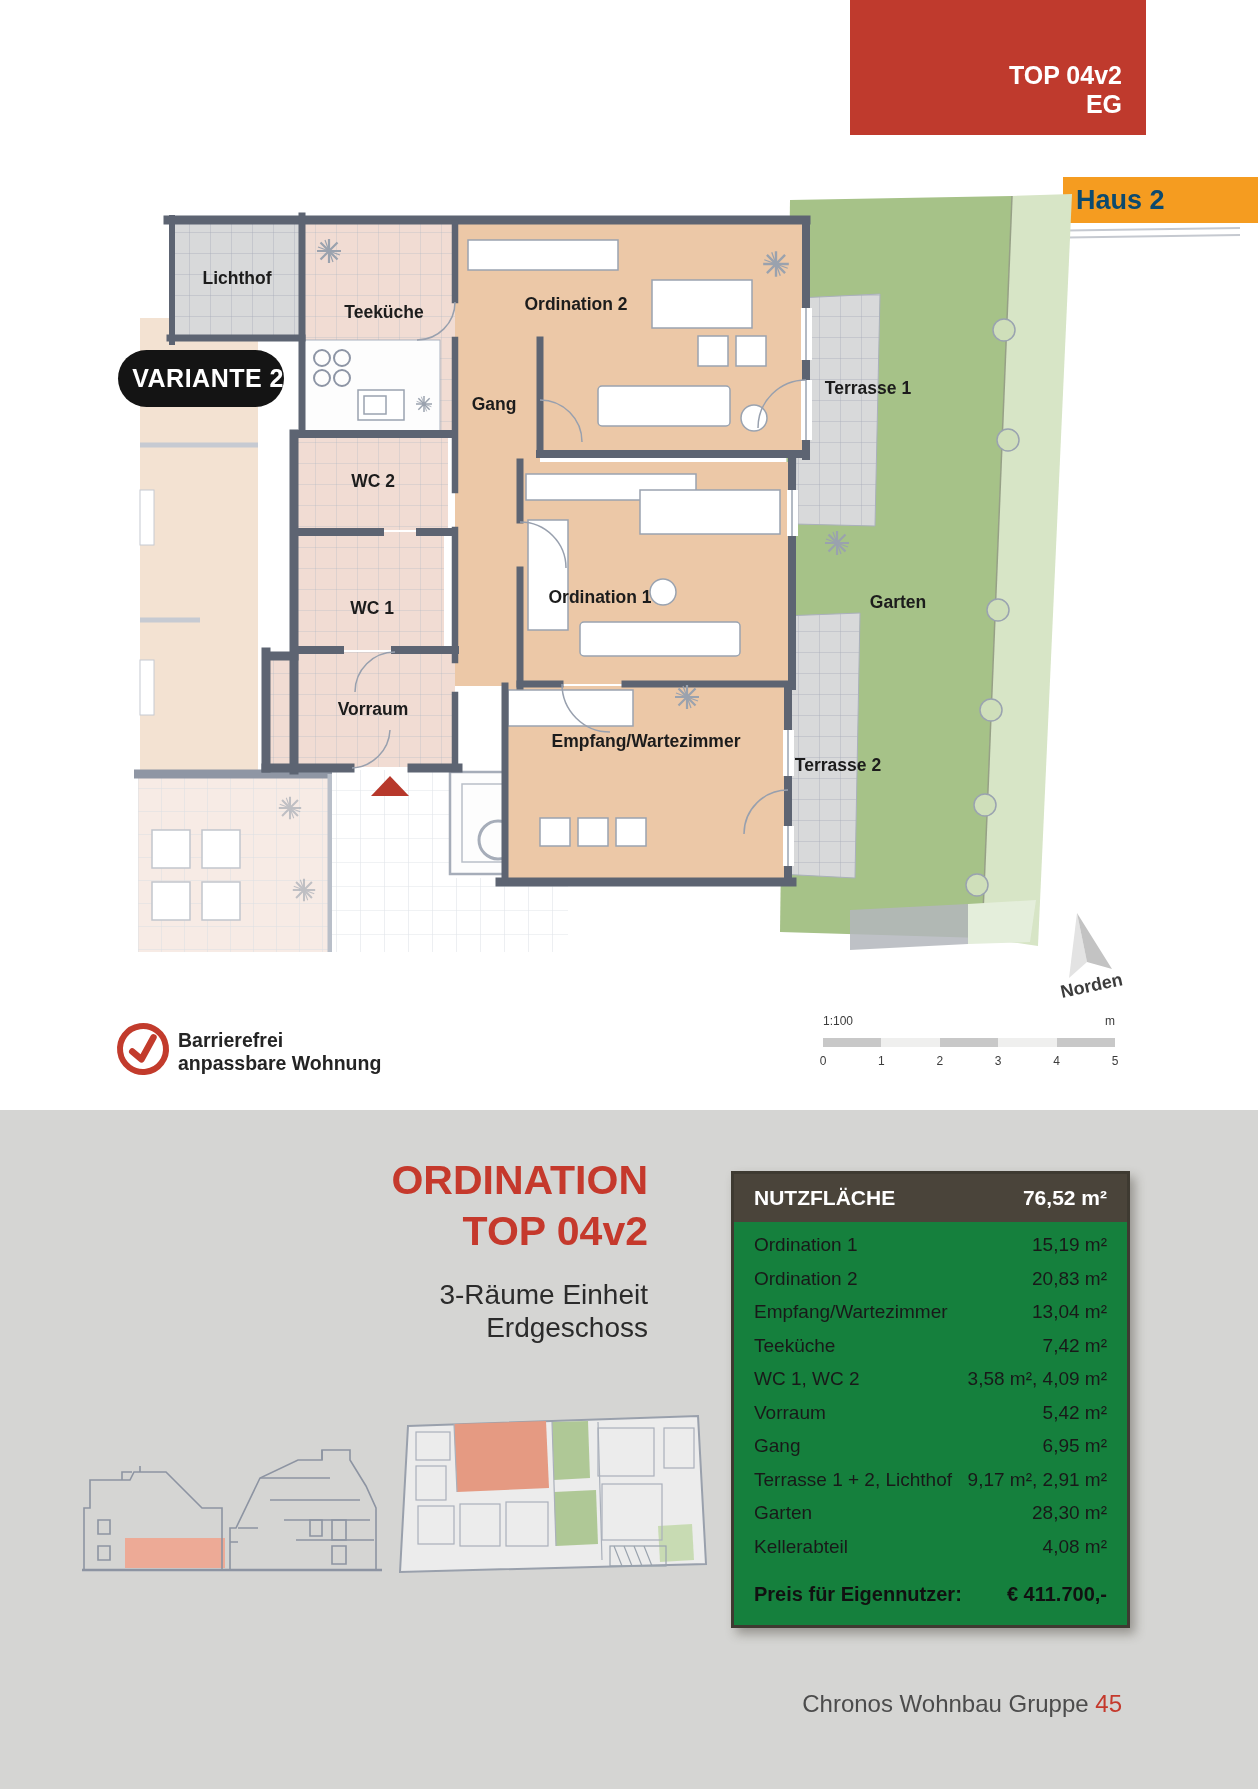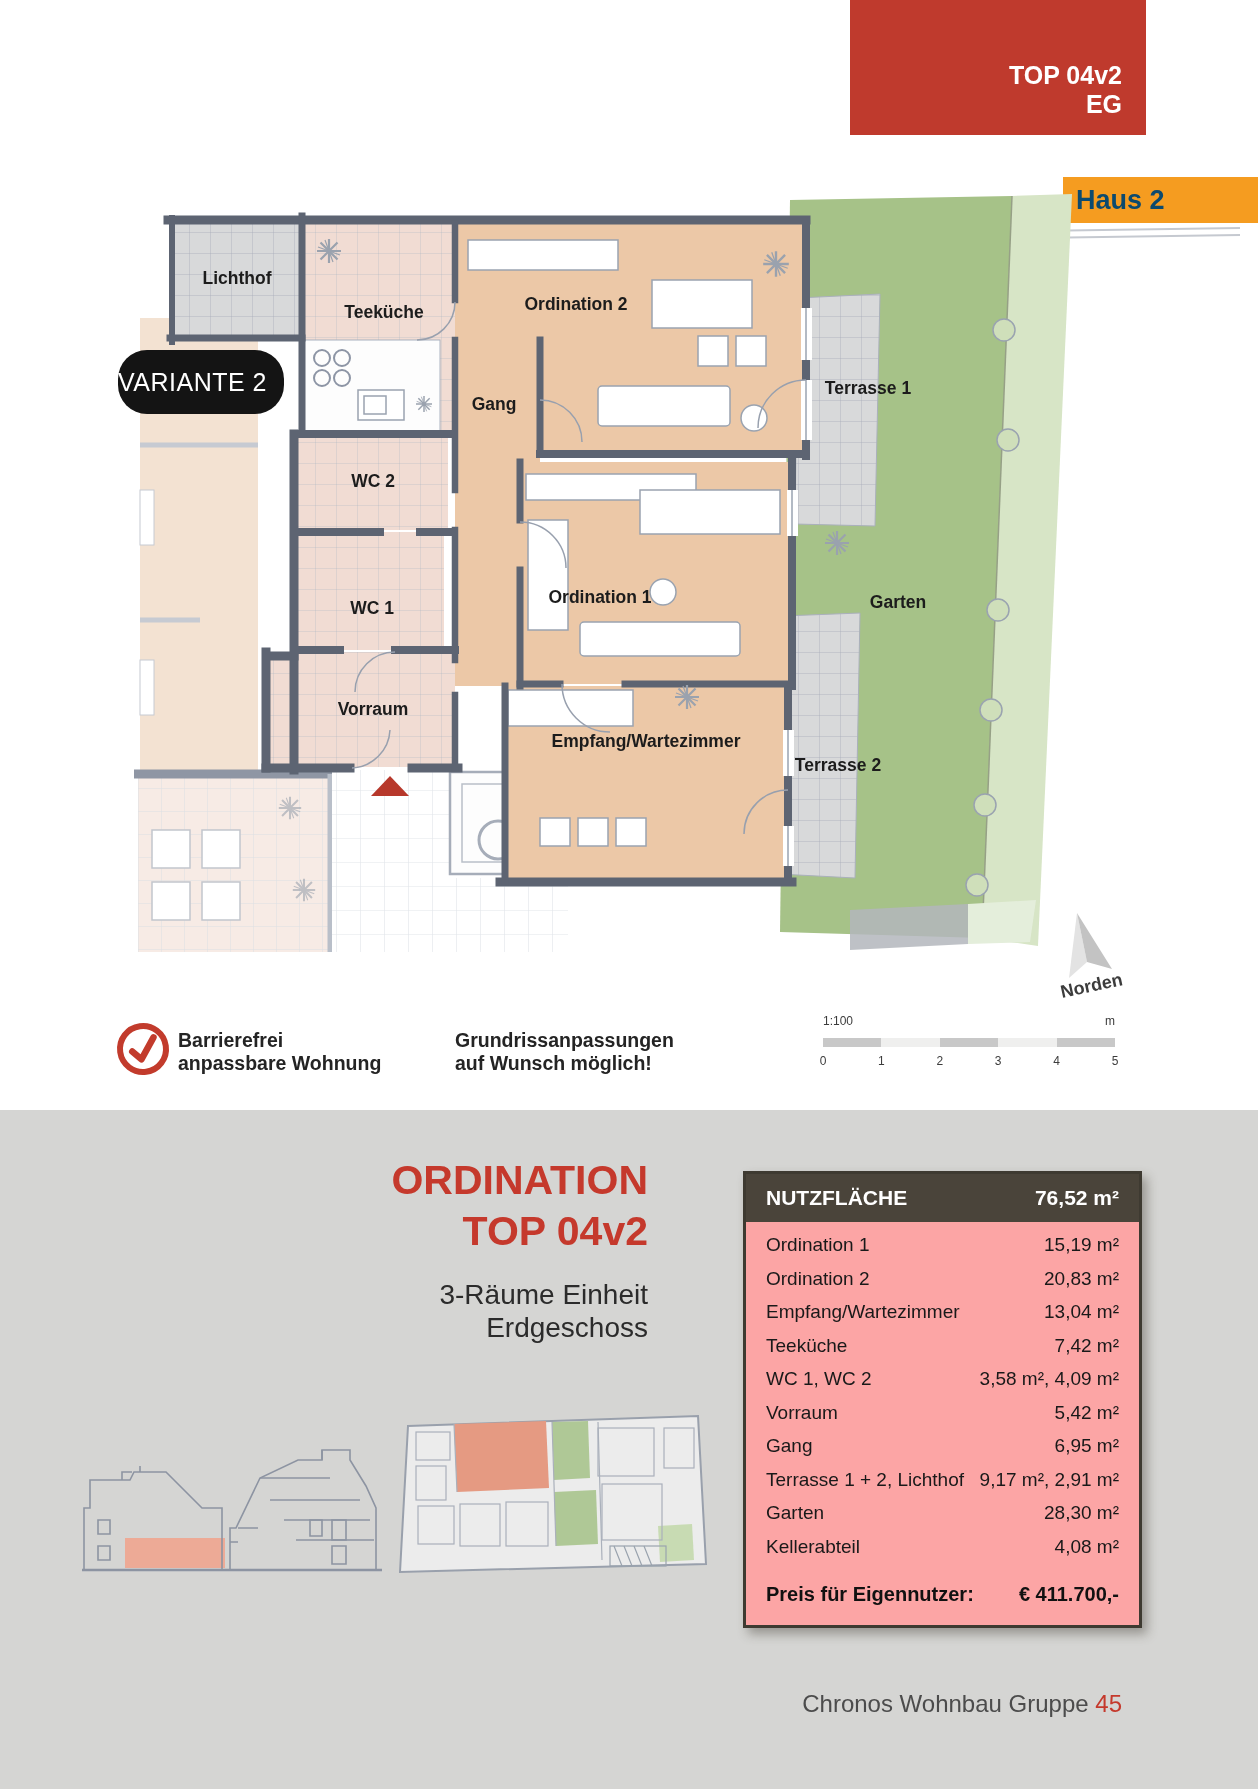--- a/index.html
+++ b/index.html
@@ -5,44 +5,44 @@
   html,body{margin:0;padding:0;background:#888;}
   .page{position:relative;width:1258px;height:1789px;background:#ffffff;margin:0 auto;
         font-family:"Liberation Sans",sans-serif;overflow:hidden;}
   .abs{position:absolute;}
   
   .red-banner{left:850px;top:0;width:296px;height:135px;background:#bf3a2d;color:#fff;
       display:flex;flex-direction:column;justify-content:flex-end;align-items:flex-end;
       padding:0 24px 16px 0;box-sizing:border-box;font-weight:bold;font-size:25px;line-height:29px;}
   .haus-badge{left:1063px;top:177px;width:195px;height:46px;background:#f59c20;color:#0c4a6e;
       font-weight:bold;font-size:27px;display:flex;align-items:center;padding-left:13px;box-sizing:border-box;}
-  .variante-pill{left:118px;top:350px;width:166px;height:64px;border-radius:29px;background:#141414;
-      color:#fff;font-weight:normal;font-size:25px;letter-spacing:.5px;display:flex;align-items:center;
-      justify-content:flex-start;z-index:5;}
+  .variante-pill{left:118px;top:350px;width:166px;height:57px;border-radius:29px;background:#141414;
+      color:#fff;font-weight:bold;font-size:25px;letter-spacing:.5px;display:flex;align-items:center;
+      justify-content:flex-end;z-index:5;}
   
   .barrier-text{left:178px;top:1029px;font-size:19.5px;font-weight:600;color:#242424;line-height:23px;}
   .grundriss-text{left:455px;top:1029px;font-size:19.5px;font-weight:600;color:#242424;line-height:23px;}
   
   .scalebar{left:823px;top:1014px;width:292px;height:62px;font-size:12px;color:#3c3c3c;}
   .scalebar .ratio{position:absolute;left:0;top:0;}
   .scalebar .unit{position:absolute;right:0;top:0;}
   .scalebar .bar{position:absolute;left:0;top:24px;width:292px;height:9px;display:flex;}
   .scalebar .seg{width:58.4px;height:9px;}
   .seg.dark{background:#c8c8c8;} .seg.light{background:#efefee;}
   .scalebar .ticks{position:absolute;left:0;top:40px;width:292px;height:20px;}
   .scalebar .tick{position:absolute;transform:translateX(-50%);top:0;}
   
   .gray-band{left:0;top:1110px;width:1258px;height:679px;background:#d5d5d3;}
   .title-block{left:300px;top:1155px;width:348px;text-align:right;color:#c5392c;
       font-weight:bold;font-size:41px;line-height:51px;}
   .subtitle-block{left:300px;top:1278px;width:348px;text-align:right;color:#2b2b2b;
       font-size:28px;line-height:33px;}
   
-  .area-table{left:731px;top:1171px;width:399px;height:457px;background:#fca5a5;border:3px solid #3e3a31;
-      box-sizing:border-box;box-shadow:5px 6px 10px rgba(60,55,45,.4);margin-left:12px;}
+  .area-table{left:731px;top:1171px;width:399px;height:457px;background:#15803d;border:3px solid #3e3a31;
+      box-sizing:border-box;box-shadow:5px 6px 10px rgba(60,55,45,.4);}
   .area-table .thead{height:48px;background:#4a443a;color:#fff;display:flex;align-items:center;
       justify-content:space-between;padding:0 20px;font-size:21px;font-weight:bold;}
   .area-table .tbody{padding:12px 20px 0 20px;}
   .trow{display:flex;justify-content:space-between;align-items:baseline;height:33.5px;
       font-size:19px;color:#191919;}
   .trow .val{text-align:left;}
   .price-row{display:flex;justify-content:space-between;margin-top:14px;font-size:20px;
       font-weight:bold;color:#111;}
   
   .footer{right:136px;top:1690px;font-size:24px;color:#4c4c4c;}
@@ -285,24 +285,20 @@
   <svg class="abs" style="left:114px;top:1020px;" width="58" height="58" viewBox="0 0 58 58">
     <g transform="rotate(-8 29 29)">
       <circle cx="29" cy="29" r="23" stroke="#c23b2c" stroke-width="6" fill="none"></circle>
       <path d="M18,30 L26,39 L41,19" stroke="#c23b2c" stroke-width="6.5" fill="none" stroke-linecap="round" stroke-linejoin="round"></path>
     </g>
   </svg>
   <div class="abs barrier-text">
     <div>Barrierefrei</div>
     <div>anpassbare Wohnung</div>
   </div>
-  <div class="abs grundriss-text">
-    <div>Grundrissanpassungen</div>
-    <div>auf Wunsch möglich!</div>
-  </div>
 
   <div class="abs scalebar">
     <span class="ratio">1:100</span>
     <span class="unit">m</span>
     <div class="bar">
       <div class="seg dark"></div>
         <div class="seg light"></div>
         <div class="seg dark"></div>
       <div class="seg light"></div>
         <div class="seg dark"></div>

